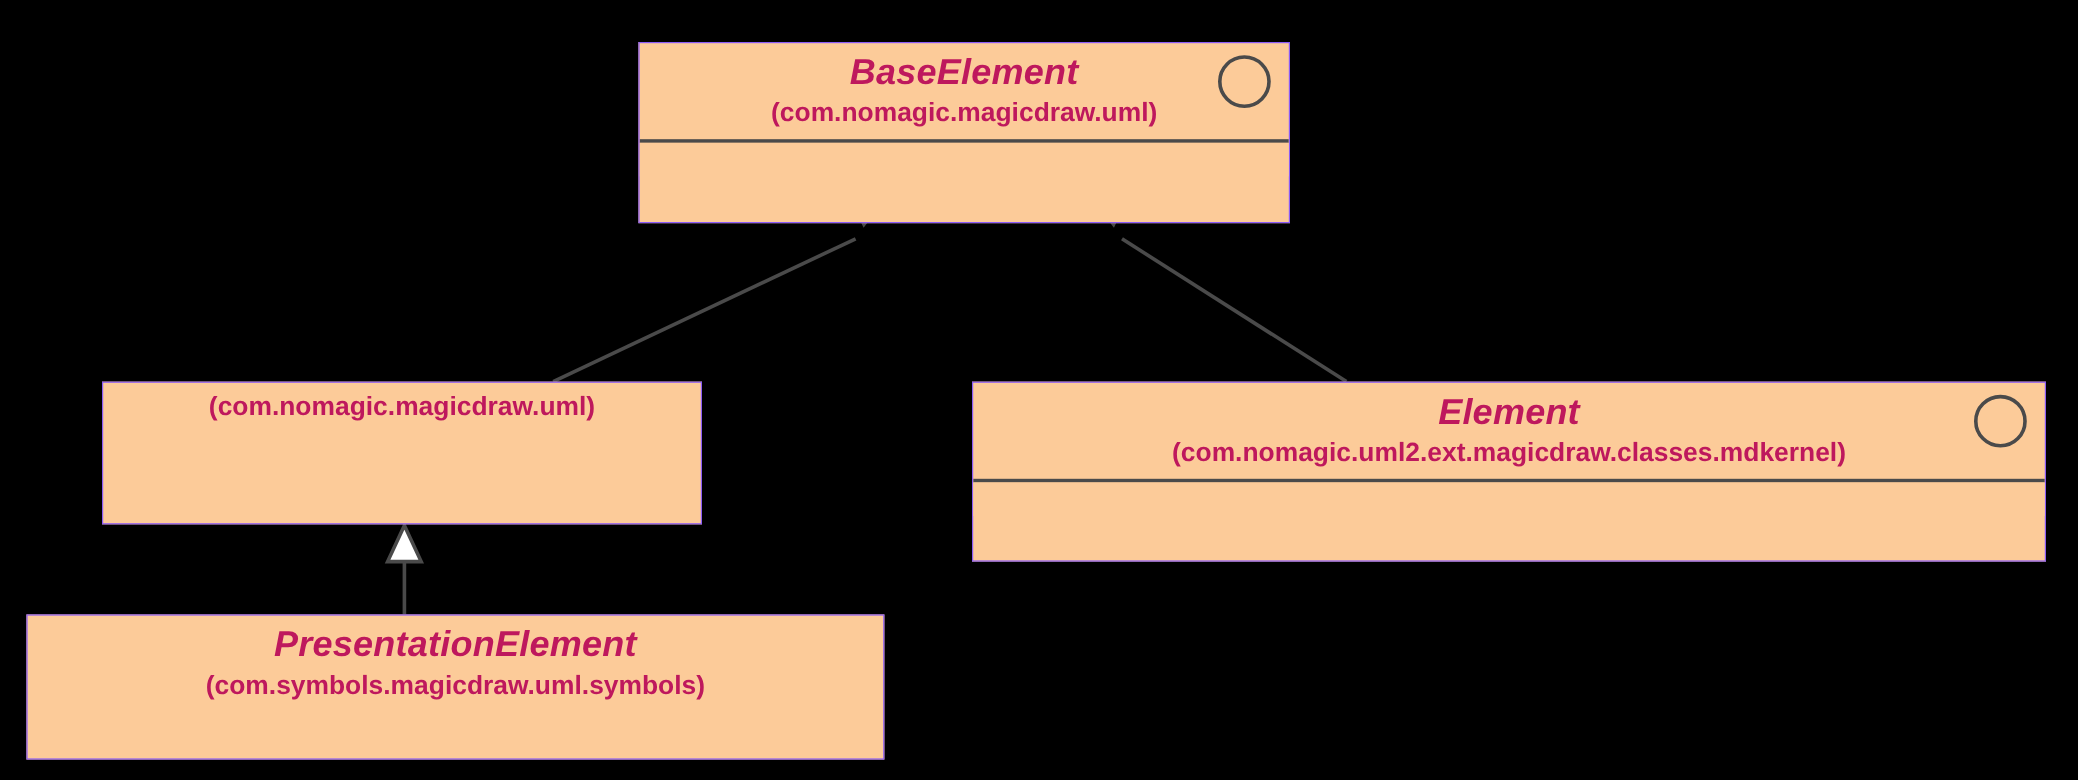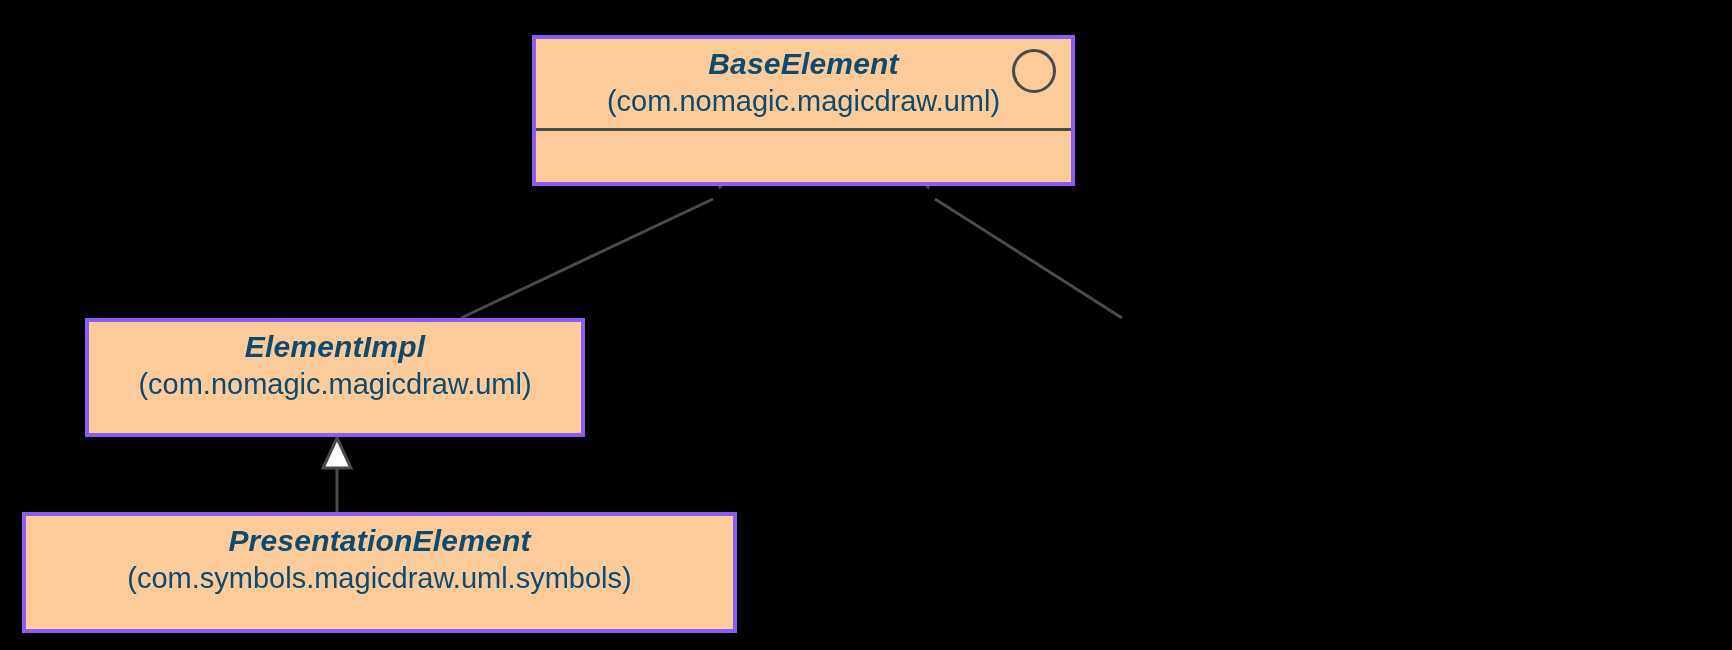--- a/index.html
+++ b/index.html
@@ -23,44 +23,44 @@
     left: 0;
     top: 0;
     width: 1732px;
     height: 650px;
     pointer-events: none;
   }
   .uml-class {
     position: absolute;
     box-sizing: border-box;
     background: #fccb99;
-    border: 4px solid #8b5cf6;
-    color: #0c4a6e;
+    border: 1px solid #8b5cf6;
+    color: #be185d;
     overflow: hidden;
   }
   .class-header {
     position: relative;
     box-sizing: border-box;
     padding: 6px 0 8px 0;
     text-align: center;
   }
   .class-name {
     display: block;
     font-style: italic;
     font-weight: bold;
     font-size: 30px;
     line-height: 1.26;
     letter-spacing: 0.2px;
     white-space: nowrap;
   }
   .class-package {
     display: block;
     font-style: normal;
-    font-weight: normal;
-    font-size: 29px;
+    font-weight: bold;
+    font-size: 22px;
     line-height: 1.3;
     white-space: nowrap;
   }
   .compartment-divider {
     height: 3px;
     background: #4a4a4a;
     width: 100%;
   }
   .attributes-compartment {
     height: 28px;
@@ -104,25 +104,33 @@
       <span class="class-name">BaseElement</span>
       <span class="class-package">(com.nomagic.magicdraw.uml)</span>
       <span class="interface-circle" style="right: 15px; top: 10px;"></span>
     </div>
     <div class="compartment-divider"></div>
     <div class="attributes-compartment"></div>
   </div>
 
   <div class="uml-class" id="box-element-impl" style="left: 85px; top: 318px; width: 500px; height: 119px;">
     <div class="class-header">
-      <span class="class-name">ElementImpl</span>
       <span class="class-package">(com.nomagic.magicdraw.uml)</span>
     </div>
   </div>
 
+  <div class="uml-class" id="box-element" style="left: 810px; top: 318px; width: 895px; height: 150px;">
+    <div class="class-header">
+      <span class="class-name">Element</span>
+      <span class="class-package">(com.nomagic.uml2.ext.magicdraw.classes.mdkernel)</span>
+      <span class="interface-circle" style="right: 15px; top: 10px;"></span>
+    </div>
+    <div class="compartment-divider"></div>
+    <div class="attributes-compartment"></div>
+  </div>
 
   <div class="uml-class" id="box-presentation-element" style="left: 22px; top: 512px; width: 715px; height: 121px;">
     <div class="class-header">
       <span class="class-name">PresentationElement</span>
       <span class="class-package">(com.symbols.magicdraw.uml.symbols)</span>
     </div>
   </div>
 
 </div>
 

